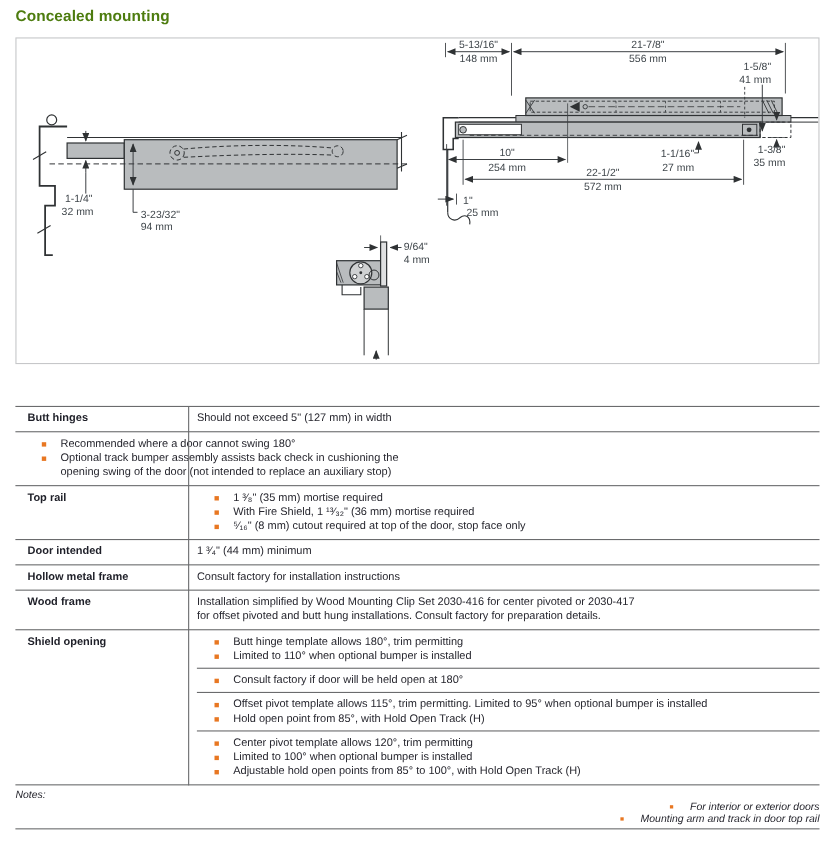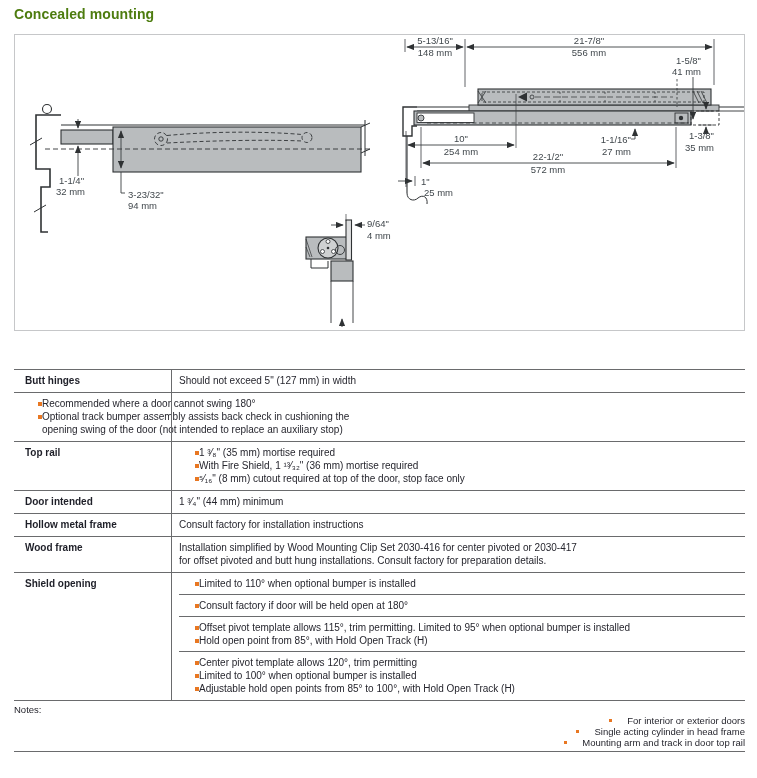--- a/index.html
+++ b/index.html
@@ -22,24 +22,24 @@
   }
   .spec-table::after{
     content:"";position:absolute;left:157px;top:0;bottom:0;width:1px;background:#6a6b6d;
   }
   .trow{display:flex;border-bottom:1px solid #6a6b6d;padding:4px 0 5px 0;}
   .tlabel{flex:0 0 157px;box-sizing:border-box;padding-left:11px;font-weight:bold;color:#1e1f28;}
   .tcontent{flex:1;padding-left:8px;box-sizing:border-box;}
   .plain{white-space:pre-line;}
   .bline{display:flex;align-items:flex-start;padding-left:16px;}
   .sq{flex:0 0 4px;width:4px;height:4px;background:#e87722;margin-top:5px;}
-  .btext{white-space:pre-line;}
+  .btext{margin-left:13px;white-space:pre-line;}
   .gdiv{border-top:1px solid #6a6b6d;margin:4px 0;}
   
-  .notes{margin-top:3px;font-size:9.5px;line-height:11px;color:#26262e;}
+  .notes{margin-top:3px;font-size:9.5px;line-height:11px;color:#26262e;font-style:italic;}
   .note-line{display:flex;align-items:flex-start;padding-left:8px;justify-content:flex-end;}
   .note-line .sq{flex:0 0 3px;width:3px;height:3px;margin-top:4px;}
   .note-line .btext{margin-left:15px;}
   .bottom-rule{margin-top:3px;width:731px;border-top:1px solid #6a6b6d;}
   
   .dimtxt{font-family:"Liberation Sans","DejaVu Sans",sans-serif;}
 </style>
 </head>
 <body>
 
@@ -238,20 +238,24 @@
           <div class="plain">Installation simplified by Wood Mounting Clip Set 2030-416 for center pivoted or 2030-417
 for offset pivoted and butt hung installations. Consult factory for preparation details.</div>
         </div>
     </div>
 
     <div class="trow">
       <div class="tlabel">Shield opening</div>
       <div class="tcontent">
         <div class="bline">
             <span class="sq"></span>
+            <span class="btext">Butt hinge template allows 180°, trim permitting</span>
+          </div>
+        <div class="bline">
+            <span class="sq"></span>
             <span class="btext">Limited to 110° when optional bumper is installed</span>
           </div>
         <div class="gdiv"></div>
         <div class="bline">
             <span class="sq"></span>
             <span class="btext">Consult factory if door will be held open at 180°</span>
           </div>
         <div class="gdiv"></div>
         <div class="bline">
             <span class="sq"></span>
@@ -280,23 +284,19 @@
   </div>
 
   <div class="notes">
     <div>Notes:</div>
     <div class="note-line">
         <span class="sq"></span>
         <span class="btext">For interior or exterior doors</span>
       </div>
     <div class="note-line">
         <span class="sq"></span>
-        <span class="btext">Single acting cylinder in head frame</span>
-      </div>
-    <div class="note-line">
-        <span class="sq"></span>
         <span class="btext">Mounting arm and track in door top rail</span>
       </div>
   </div>
 
   <div class="bottom-rule"></div>
 
 </div>
 
 </body></html>

